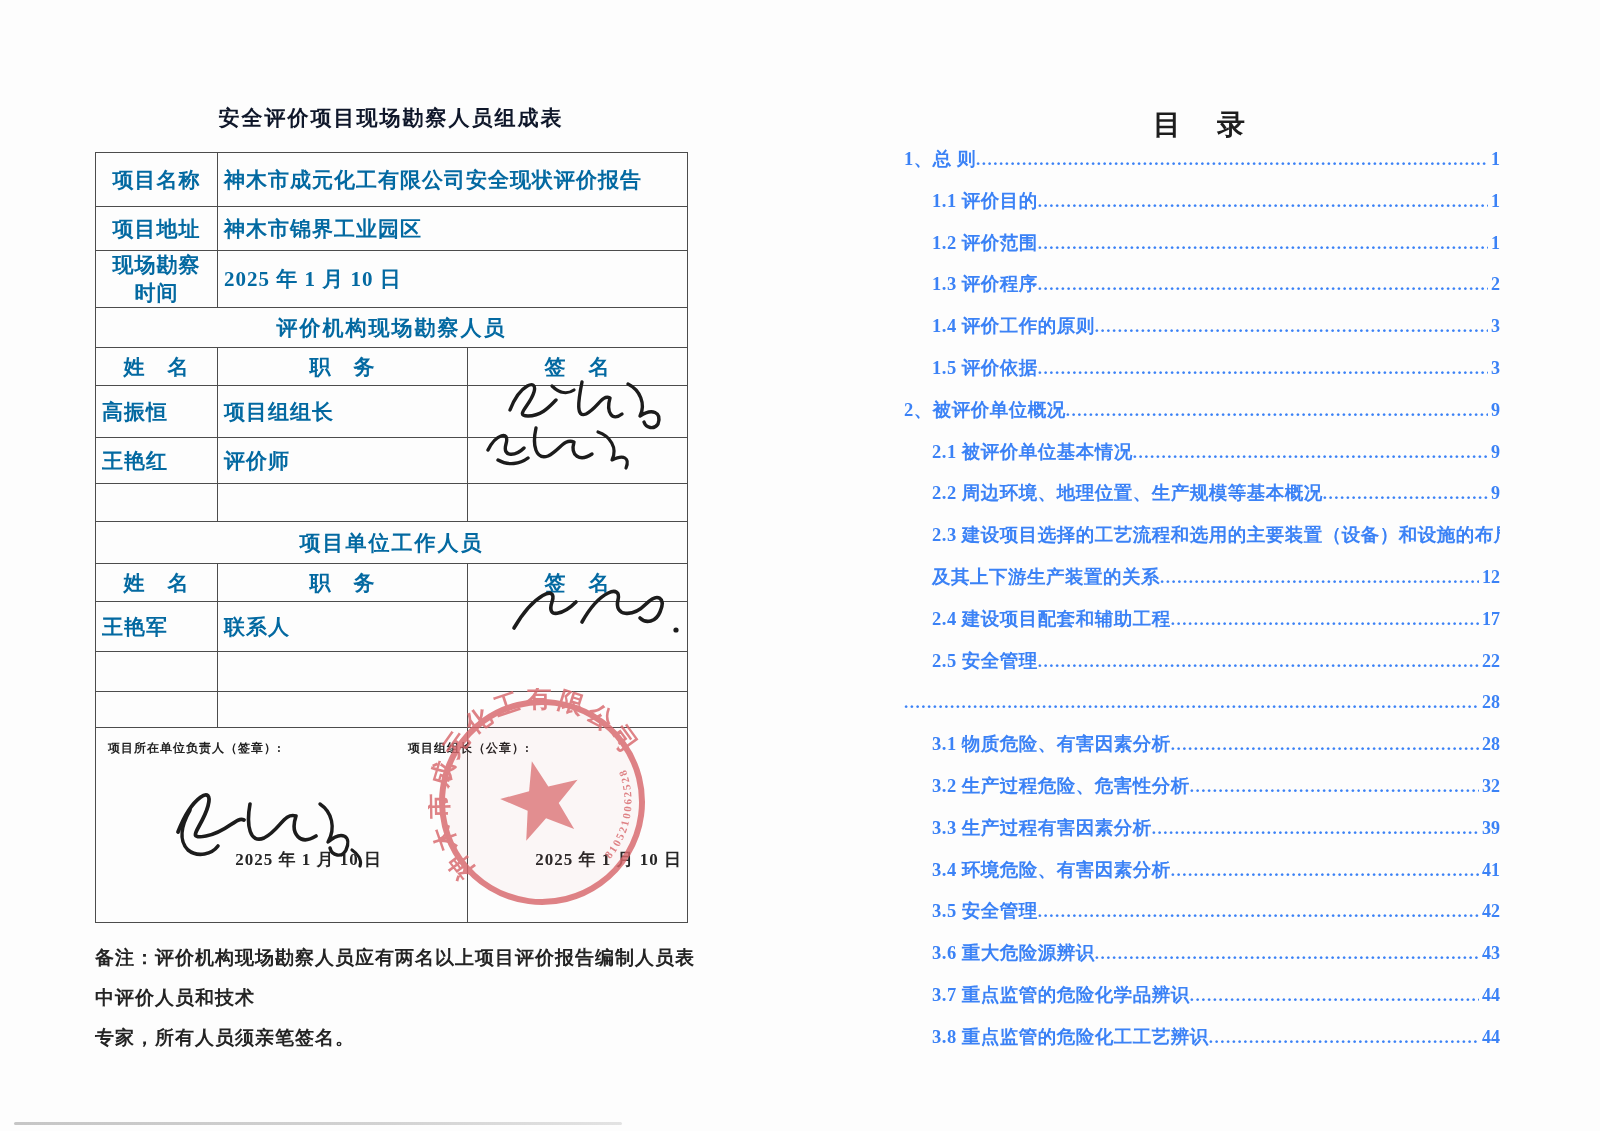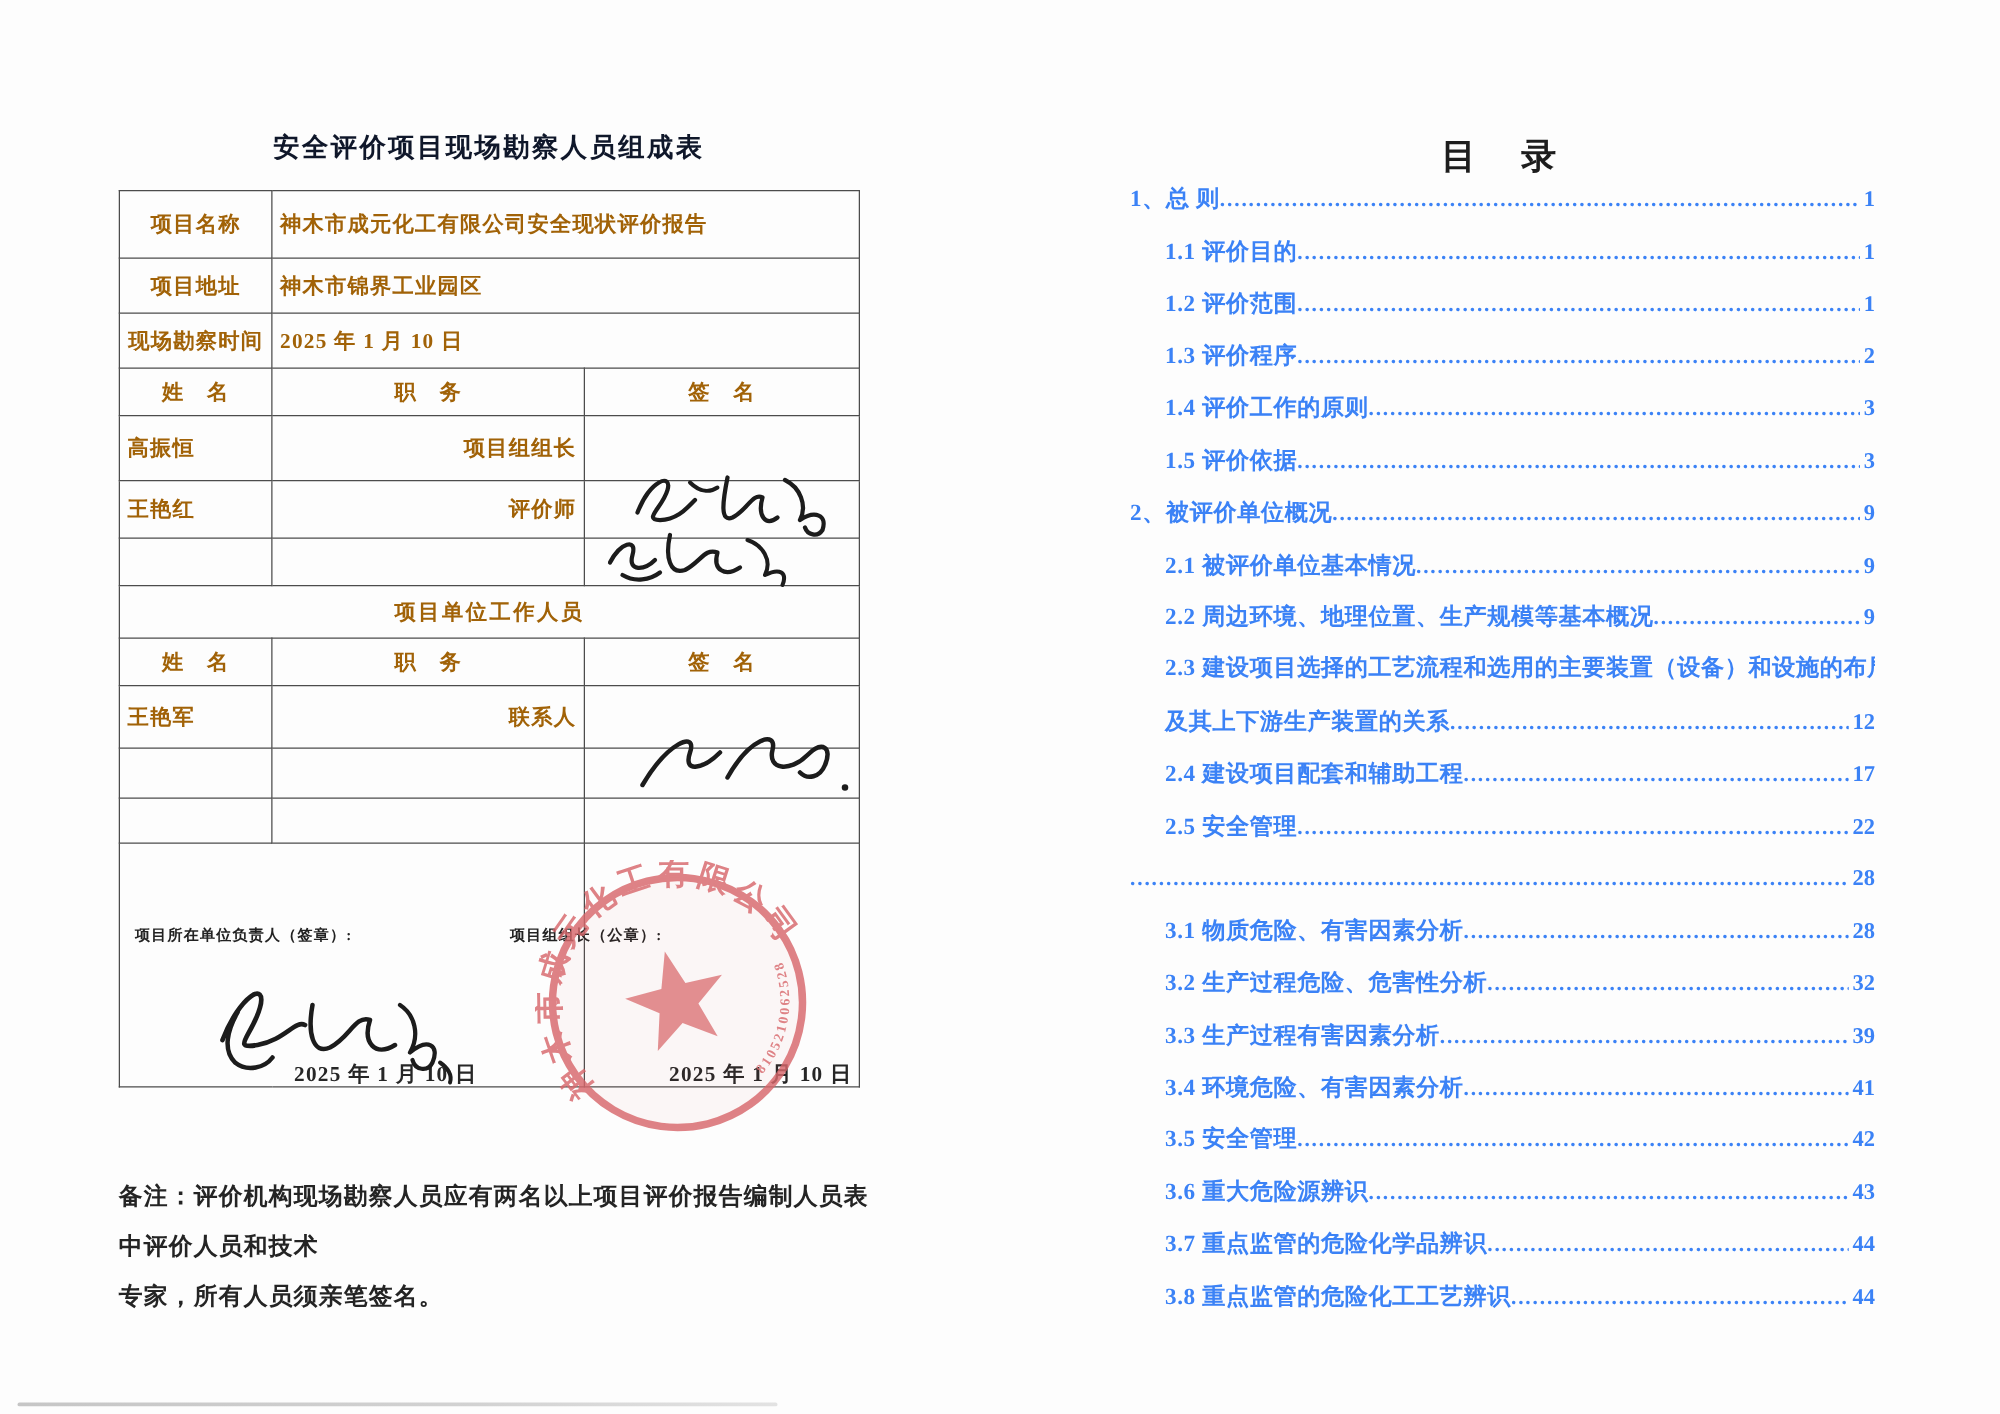--- a/index.html
+++ b/index.html
@@ -14,29 +14,29 @@
   .doc-title{
     position:absolute;left:95px;top:104px;width:592px;
     text-align:center;font-size:21px;letter-spacing:2px;color:#0f172a;
   }
   table.form{
     position:absolute;left:95px;top:152px;width:592px;
     border-collapse:collapse;table-layout:fixed;
   }
   table.form td{
     border:1.6px solid #4c4c4c;
-    font-size:17px;color:#a16207;
+    font-size:21px;color:#0369a1;
     padding:0 6px;vertical-align:middle;
     overflow:visible;
   }
   td.c-label{text-align:center;letter-spacing:1px;}
   td.c-value{text-align:left;padding-left:18px;letter-spacing:1px;}
   td.span-head{text-align:center;letter-spacing:2px;}
   td.c-name{text-align:left;padding-left:16px;letter-spacing:1px;}
-  td.c-title{text-align:right;letter-spacing:1px;}
+  td.c-title{text-align:left;letter-spacing:1px;}
   .foot-cell{vertical-align:top !important;}
   .foot-label{padding:28px 4px 0 8px;font-size:12px;letter-spacing:1px;}
   .foot-date{position:absolute;width:170px;text-align:right;font-size:17px;letter-spacing:1px;color:#262626;}
   .sig{position:absolute;pointer-events:none;}
   .sig path{fill:none;stroke:#1c1c1c;stroke-linecap:round;stroke-linejoin:round;}
   .note{position:absolute;left:95px;width:600px;font-size:19px;line-height:2.1;letter-spacing:1px;color:#242424;}
   .scan-line{position:absolute;left:14px;top:1122px;width:608px;height:3px;
     background:linear-gradient(to right,#b8b8b8 0%,#c7c7c7 60%,#dcdcdc 100%);
     border-radius:2px;opacity:.8;}
   
@@ -78,20 +78,23 @@
     </tr>
     <tr style="height:44px">
       <td class="c-label">项目地址</td>
       <td class="c-value" colspan="2">神木市锦界工业园区</td>
     </tr>
     <tr style="height:44px">
       <td class="c-label">现场勘察时间</td>
       <td class="c-value" colspan="2">2025 年 1 月 10 日</td>
     </tr>
 
+    <tr style="height:40px">
+      <td class="span-head" colspan="3">评价机构现场勘察人员</td>
+    </tr>
     <tr style="height:38px">
       <td class="c-label">姓　名</td>
       <td class="c-label">职　务</td>
       <td class="c-label">签　名</td>
     </tr>
     <tr style="height:52px">
       <td class="c-name">高振恒</td>
       <td class="c-title">项目组组长</td>
       <td></td>
     </tr>

